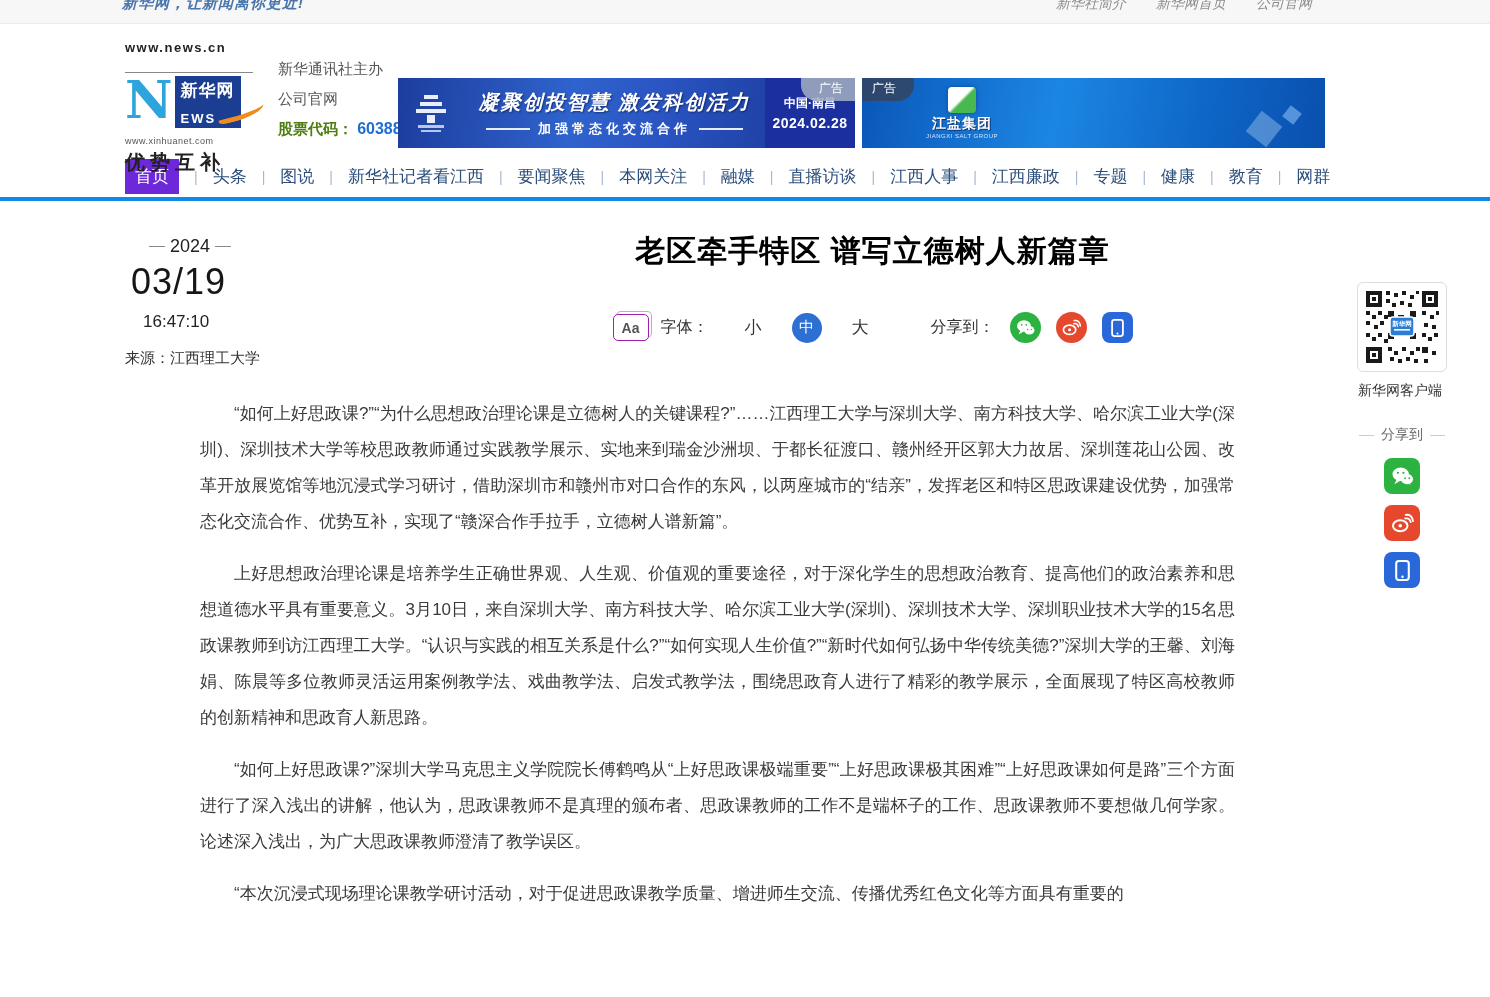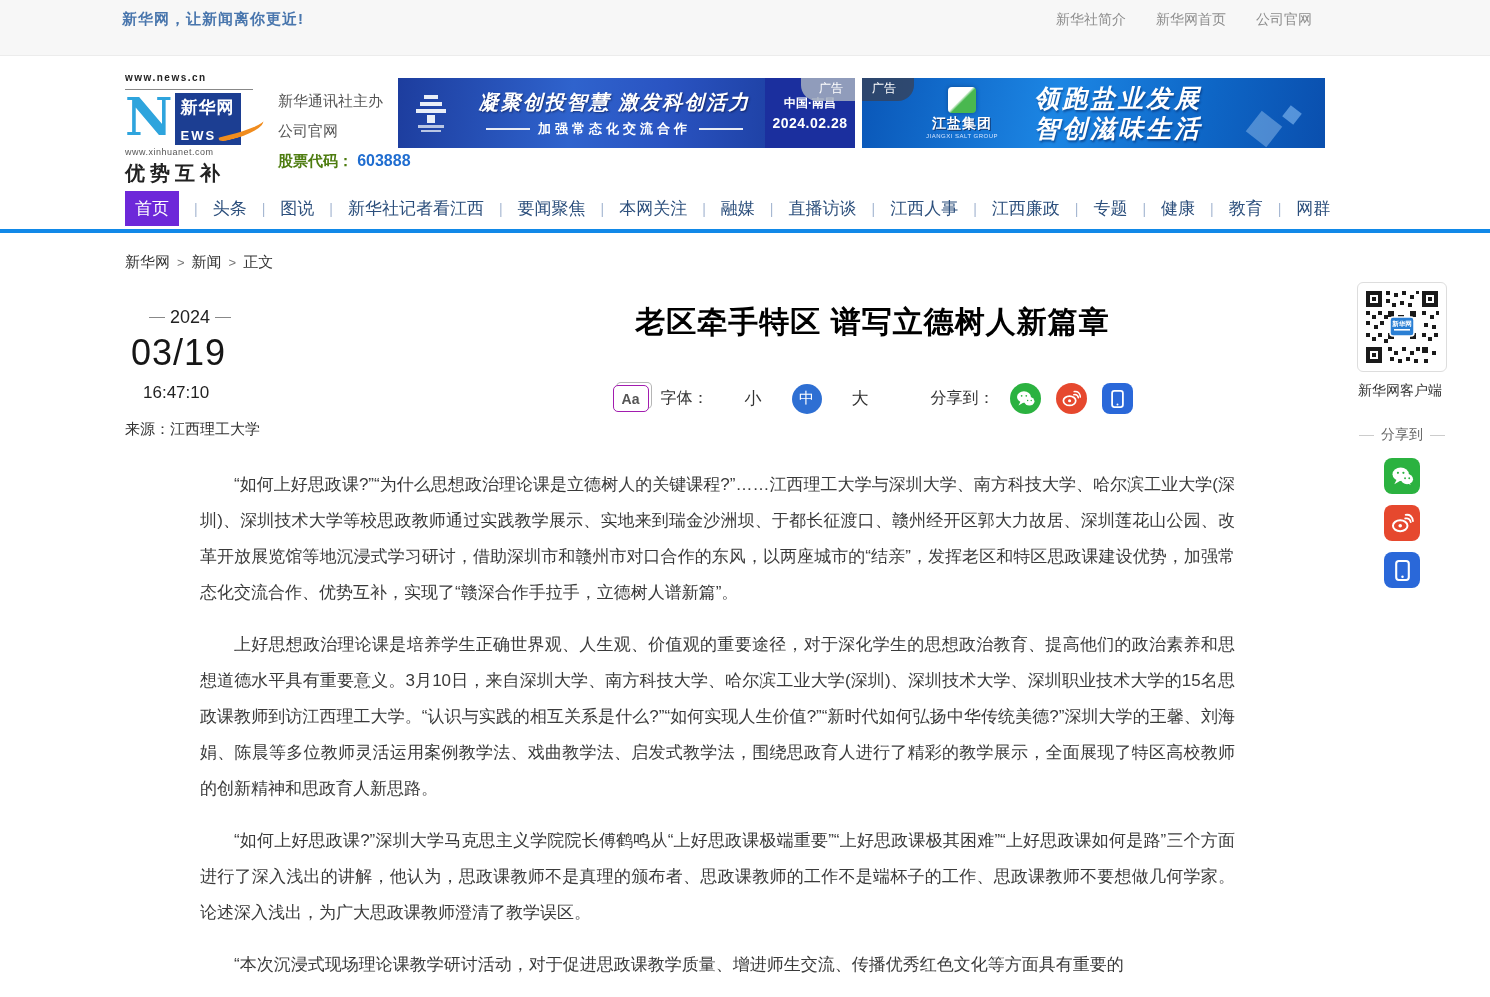--- a/index.html
+++ b/index.html
@@ -3,42 +3,42 @@
 <meta charset="utf-8">
 <style>
   * { margin:0; padding:0; box-sizing:border-box; }
   html,body { background:#fff; }
   .page {
     position:relative; width:1490px; height:997px; overflow:hidden;
     background:#fff; font-family:"Liberation Sans", sans-serif; color:#333;
   }
 
   
-  .topbar { height:56px; background:#f7f7f7; border-bottom:1px solid #ececec;
+  .topbar { height:24px; background:#f7f7f7; border-bottom:1px solid #ececec;
     display:flex; align-items:center; justify-content:space-between;
-    padding:0 178px 16px 122px; }
+    padding:0 178px 16px 122px;font-style:italic; }
   .slogan { color:#4976ad; font-size:15px; font-weight:bold; letter-spacing:1px; cursor:default; }
   .topbar-links { display:flex; gap:30px; }
   .topbar-links a { color:#8d8d8d; font-size:14px; text-decoration:none; cursor:pointer; }
 
   
   .header { position:relative; height:130px; }
   .logo-block { position:absolute; left:125px; top:16px; width:128px; cursor:pointer; }
-  .logo-url-top { font-size:10px; font-weight:bold; color:#222; letter-spacing:1.5px;
-    border-bottom:1px solid #888; padding-bottom:6px; }
+  .logo-url-top { font-size:13px; font-weight:bold; color:#222; letter-spacing:1.5px;
+    border-bottom:1px solid #888; padding-bottom:17px; }
   .logo-mark { display:flex; margin-top:3px; position:relative; height:52px; }
   .logo-n { font-size:52px; line-height:48px; font-weight:bold; color:#2ea4dd;
     font-family:"DejaVu Serif", serif; }
   .logo-navy { background:#1c3e92; color:#fff; padding:3px 6px 2px; margin-left:2px;
     display:flex; flex-direction:column; justify-content:space-between; }
   .logo-brand { font-size:17px; font-weight:bold; letter-spacing:1px; }
   .logo-ews { font-size:13px; font-weight:bold; letter-spacing:2px; }
   .logo-swoosh { position:absolute; right:-12px; bottom:8px; width:48px; height:14px;
     border-bottom:5px solid #f08c1e; border-radius:0 0 100% 30%; transform:rotate(-14deg); }
-  .logo-url-bottom { font-size:9px; color:#555; margin-top:2px; letter-spacing:.5px; }
+  .logo-url-bottom { font-size:9px; color:#555; margin-top:8px; letter-spacing:.5px; }
   .logo-channel { font-size:20px; font-weight:bold; color:#222; letter-spacing:5px; margin-top:3px; }
 
   .sponsor { position:absolute; left:278px; top:30px; font-size:15px; color:#555; line-height:30px; }
   .stock-label { color:#4d7c0f; font-weight:bold; }
   .stock-code { color:#1f6dd0; font-weight:bold; font-size:16px; }
 
   
   .banner { position:absolute; top:78px; height:70px; overflow:hidden; color:#fff; cursor:pointer; }
   .banner1 { left:398px; width:457px; display:flex; align-items:center;
     background:linear-gradient(95deg,#1d3d9e 0%,#2f63cd 38%,#2a54c2 58%,#16338f 100%); }
@@ -190,24 +190,20 @@
     </div>
   </div>
 
   <div class="banner banner2">
     <span class="ad-tag ad-tag-l">广告</span>
     <div class="b2-logo">
       <div class="b2-mark"></div>
       <div class="b2-logo-name">江盐集团</div>
       <div class="b2-logo-sub">JIANGXI SALT GROUP</div>
     </div>
-    <div class="b2-main">
-      <div class="b2-line">领跑盐业发展</div>
-      <div class="b2-line">智创滋味生活</div>
-    </div>
     <span class="crystal c1"></span>
     <span class="crystal c2"></span>
   </div>
 
   <div class="nav">
     <span class="nav-active">首页</span>
     <span class="nav-item">头条</span>
     <span class="nav-item">图说</span>
     <span class="nav-item">新华社记者看江西</span>
     <span class="nav-item">要闻聚焦</span>
@@ -216,23 +212,20 @@
     <span class="nav-item">直播访谈</span>
     <span class="nav-item">江西人事</span>
     <span class="nav-item">江西廉政</span>
     <span class="nav-item">专题</span>
     <span class="nav-item">健康</span>
     <span class="nav-item">教育</span>
     <span class="nav-item">网群</span>
   </div>
   <div class="blue-line"></div>
 
-  <div class="breadcrumb">
-    <span class="crumb">新华网</span><span class="crumb">新闻</span><span class="crumb current">正文</span>
-  </div>
 
   <div class="article-head">
     <div class="date-col">
       <span class="year-row">2024</span>
       <div class="big-date">03/19</div>
       <div class="time">16:47:10</div>
       <div class="source-row">
         <span>来源：</span><span>江西理工大学</span>
       </div>
     </div>

